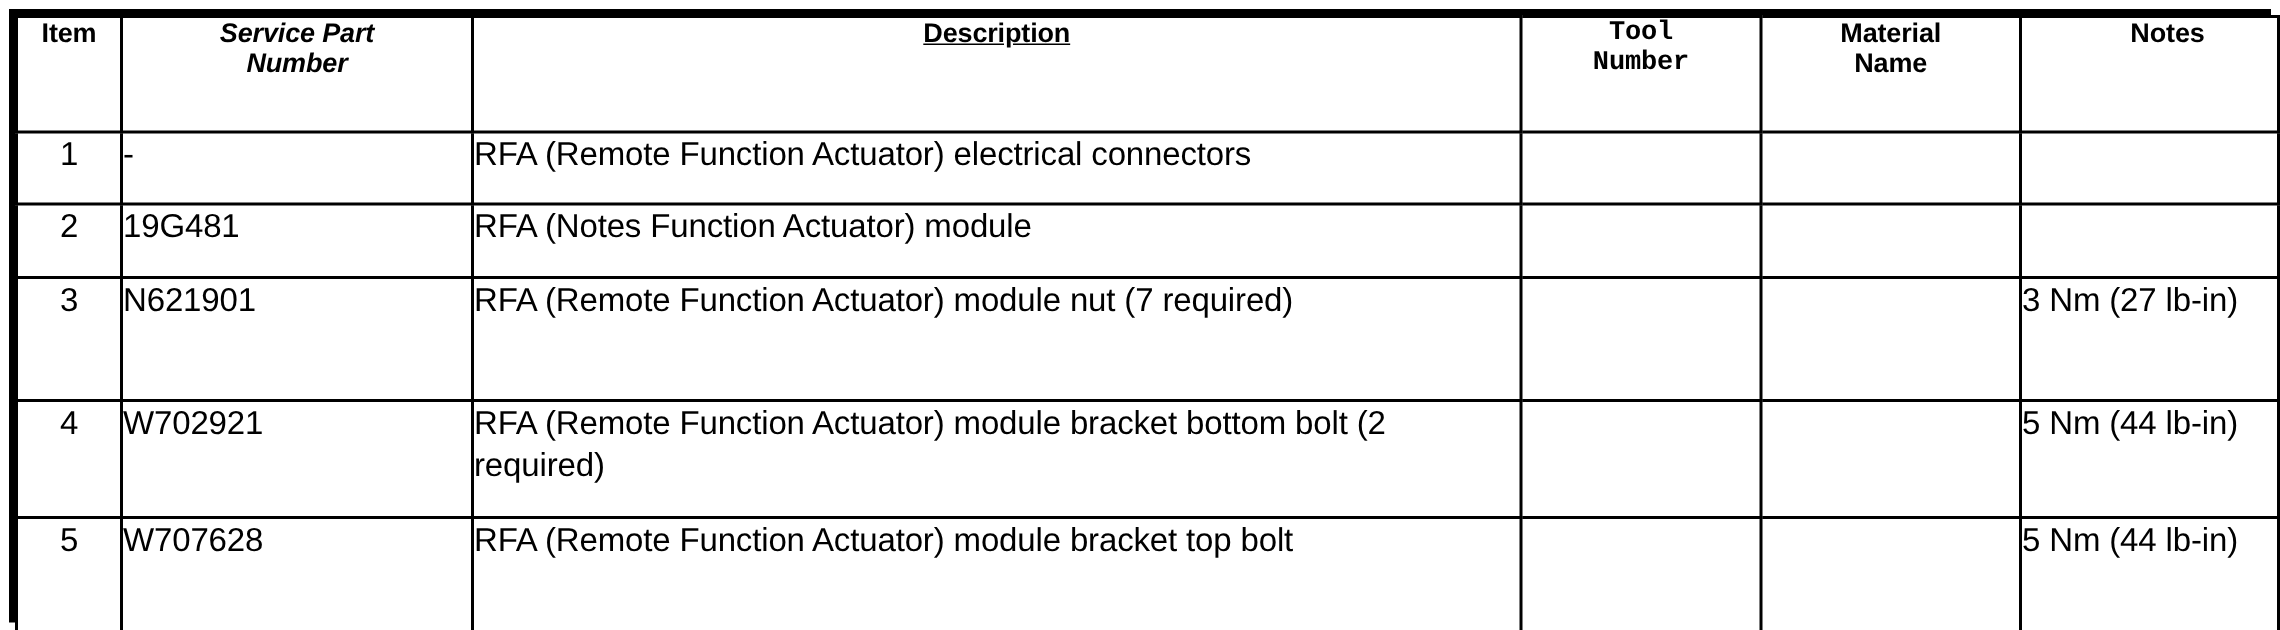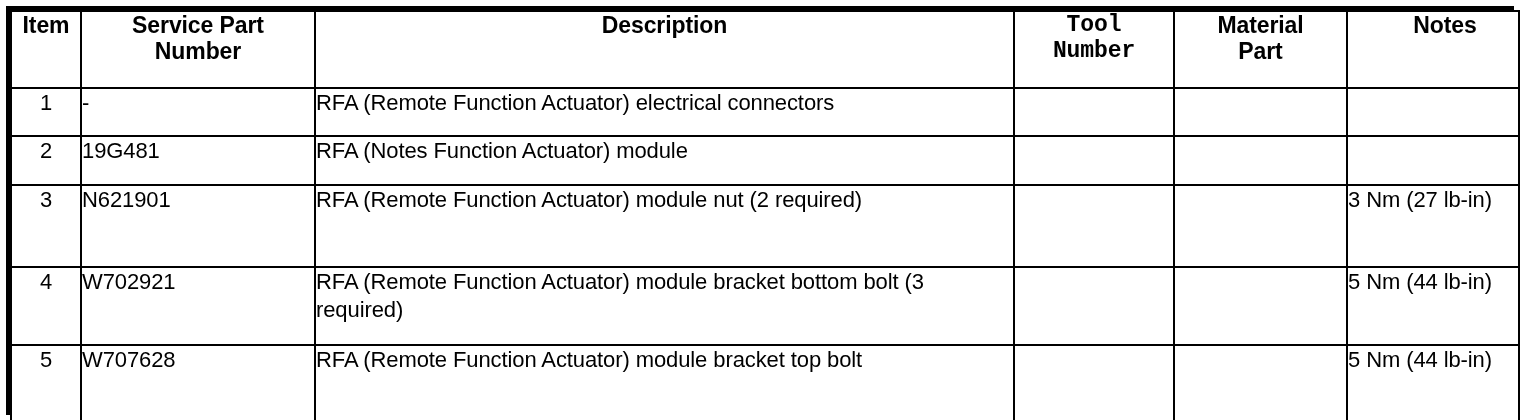--- a/index.html
+++ b/index.html
@@ -49,21 +49,21 @@
   col.col-tool      { width: 160px; }
   col.col-material  { width: 173px; }
   col.col-notes     { width: 172px; }
 
   
   thead tr { height: 77px; }
 
   thead th {
     border-top: none;
     font-weight: bold;
-    font-size: 23px;
+    font-size: 18px;
     line-height: 1.13;
     text-align: center;
     padding: 7px 6px 0 6px;
     letter-spacing: -0.1px;
   }
   thead th.th-item { padding-left: 4px; padding-right: 4px; }
 
   
   tbody td {
     font-size: 22px;
@@ -110,27 +110,27 @@
       <col class="col-item">
       <col class="col-part">
       <col class="col-desc">
       <col class="col-tool">
       <col class="col-material">
       <col class="col-notes">
     </colgroup>
     <thead>
       <tr>
         <th class="th-item" style="white-space: pre-line;">Item</th>
-        <th style="white-space: pre-line;">Service Part
+        <th style="white-space: pre-line; font-style: italic;">Service Part
 Number</th>
-        <th style="white-space: pre-line;">Description</th>
+        <th style="white-space: pre-line; text-decoration: underline;">Description</th>
         <th style="white-space: pre-line; font-family: Liberation Mono, monospace;">Tool
 Number</th>
         <th style="white-space: pre-line;">Material
-Part</th>
+Name</th>
         <th style="white-space: pre-line; padding-left: 24px;">Notes</th>
       </tr>
     </thead>
     <tbody>
 
       <tr class="row-h48">
         <td class="cell-item">1</td>
         <td class="cell-part">-</td>
         <td class="cell-desc">RFA (Remote Function Actuator) electrical connectors</td>
         <td class="cell-tool"></td>
@@ -143,30 +143,30 @@
         <td class="cell-part">19G481</td>
         <td class="cell-desc">RFA (Notes Function Actuator) module</td>
         <td class="cell-tool"></td>
         <td class="cell-material"></td>
         <td class="cell-notes"></td>
       </tr>
 
       <tr class="row-h82">
         <td class="cell-item">3</td>
         <td class="cell-part">N621901</td>
-        <td class="cell-desc">RFA (Remote Function Actuator) module nut (2 required)</td>
+        <td class="cell-desc">RFA (Remote Function Actuator) module nut (7 required)</td>
         <td class="cell-tool"></td>
         <td class="cell-material"></td>
         <td class="cell-notes">3 Nm (27 lb-in)</td>
       </tr>
 
       <tr class="row-h78">
         <td class="cell-item">4</td>
         <td class="cell-part">W702921</td>
-        <td class="cell-desc">RFA (Remote Function Actuator) module bracket bottom bolt (3 required)</td>
+        <td class="cell-desc">RFA (Remote Function Actuator) module bracket bottom bolt (2 required)</td>
         <td class="cell-tool"></td>
         <td class="cell-material"></td>
         <td class="cell-notes">5 Nm (44 lb-in)</td>
       </tr>
 
       <tr class="row-h80">
         <td class="cell-item">5</td>
         <td class="cell-part">W707628</td>
         <td class="cell-desc">RFA (Remote Function Actuator) module bracket top bolt</td>
         <td class="cell-tool"></td>

